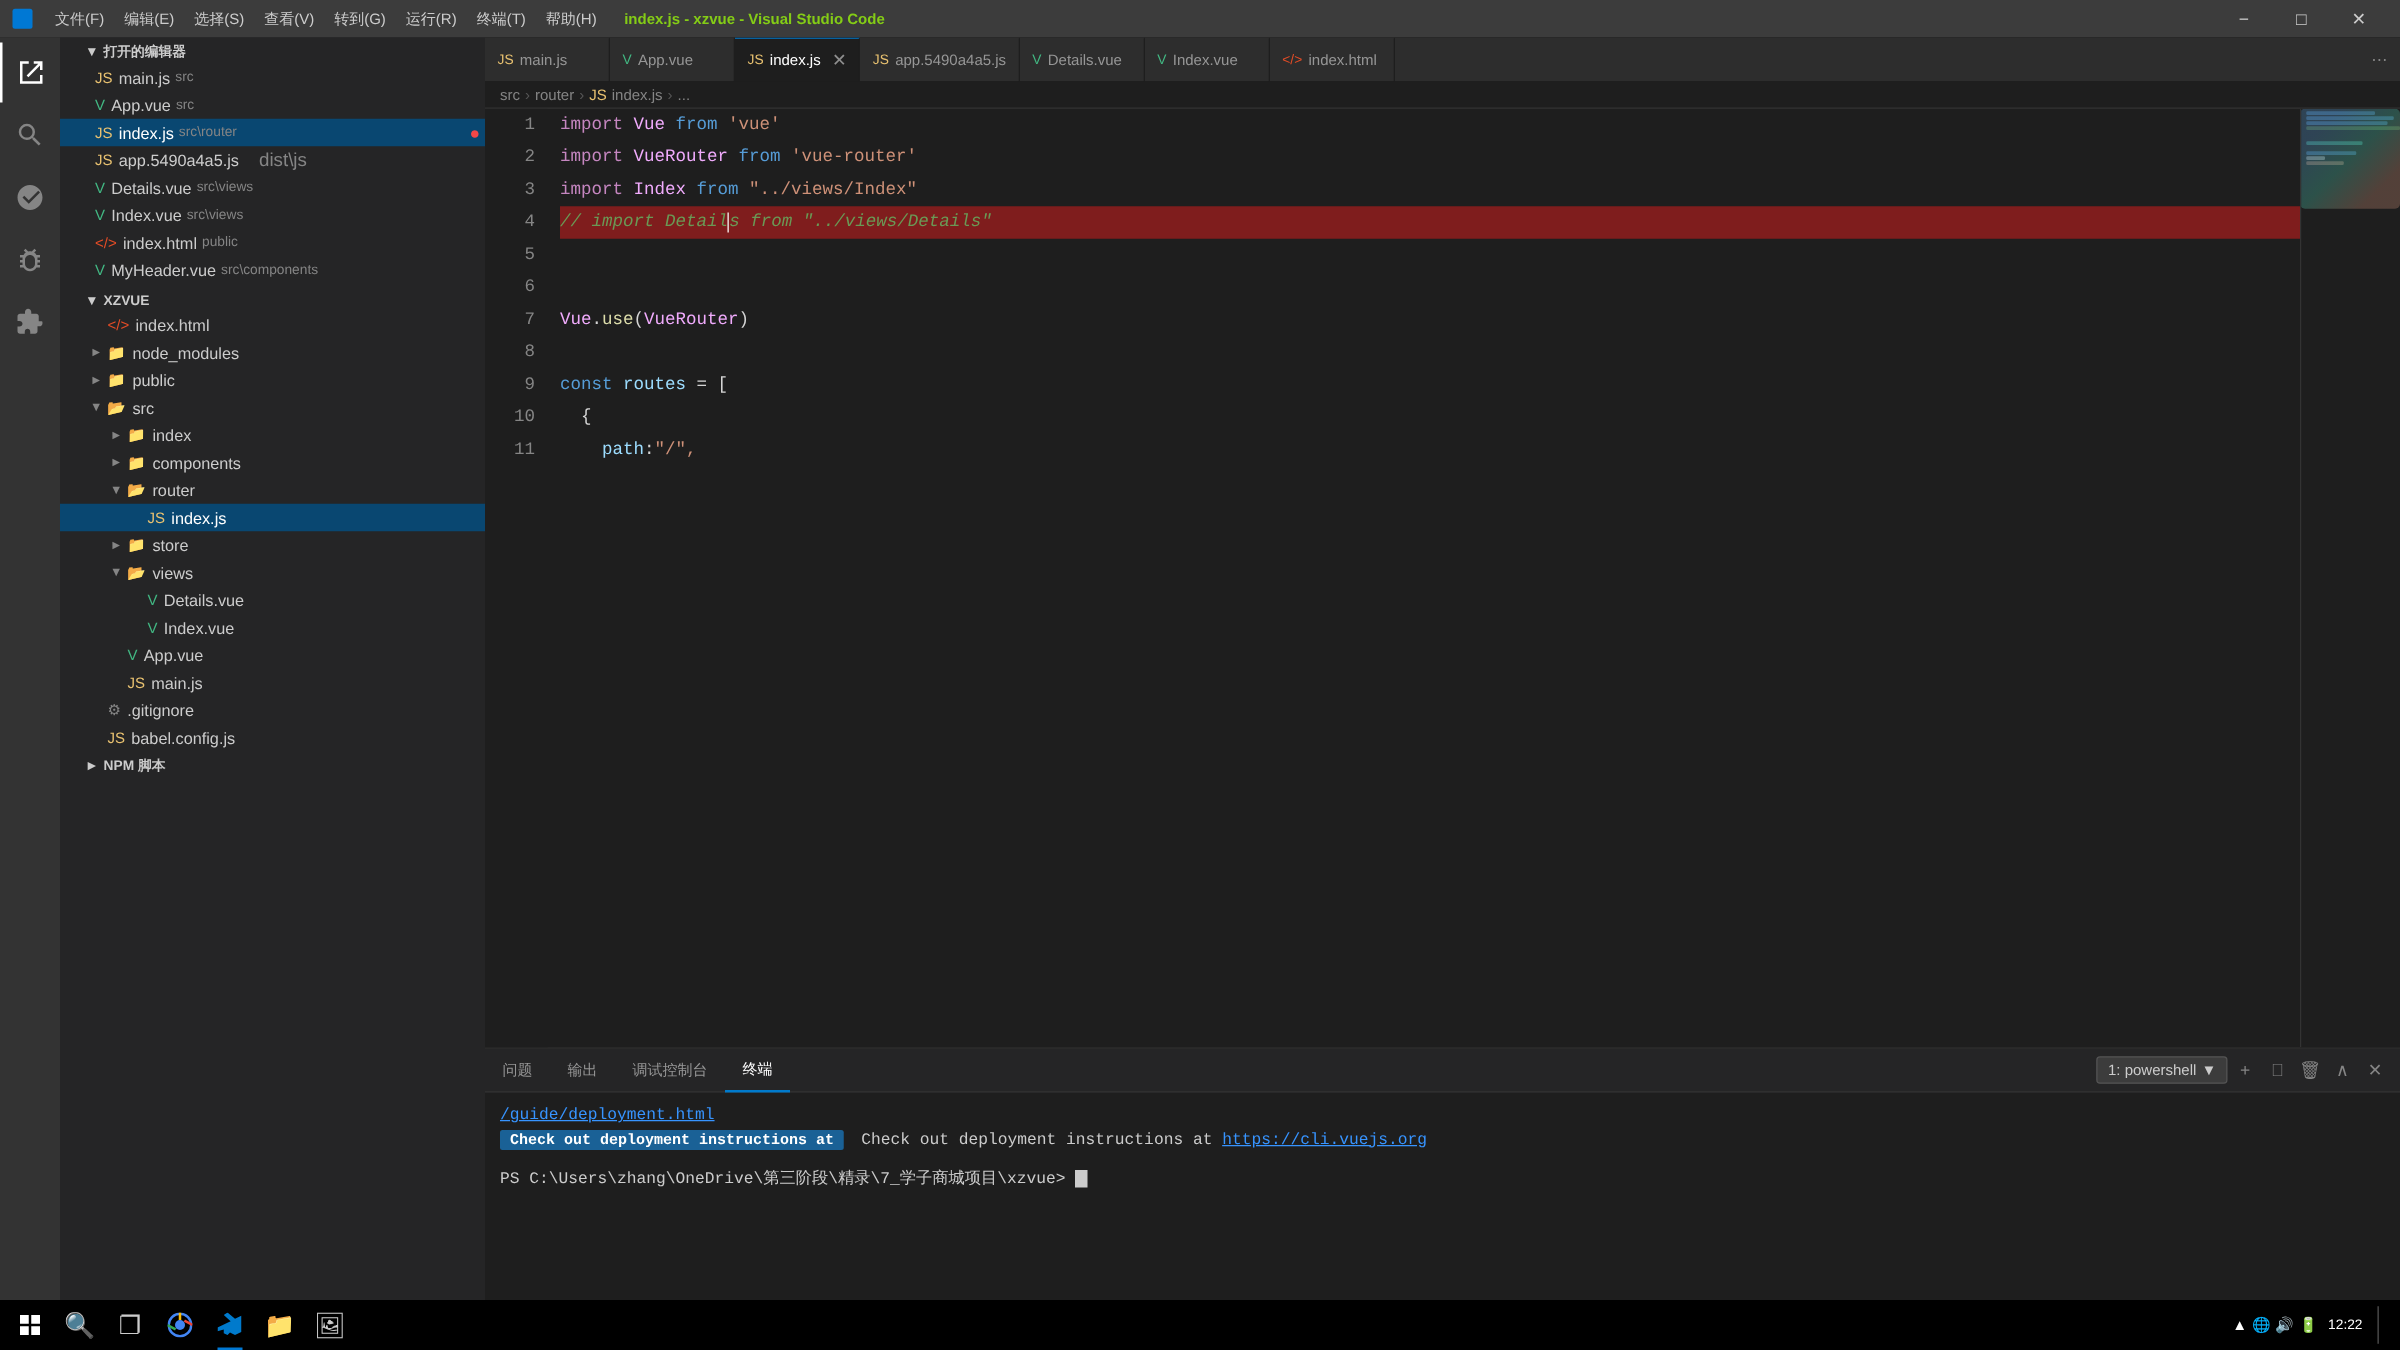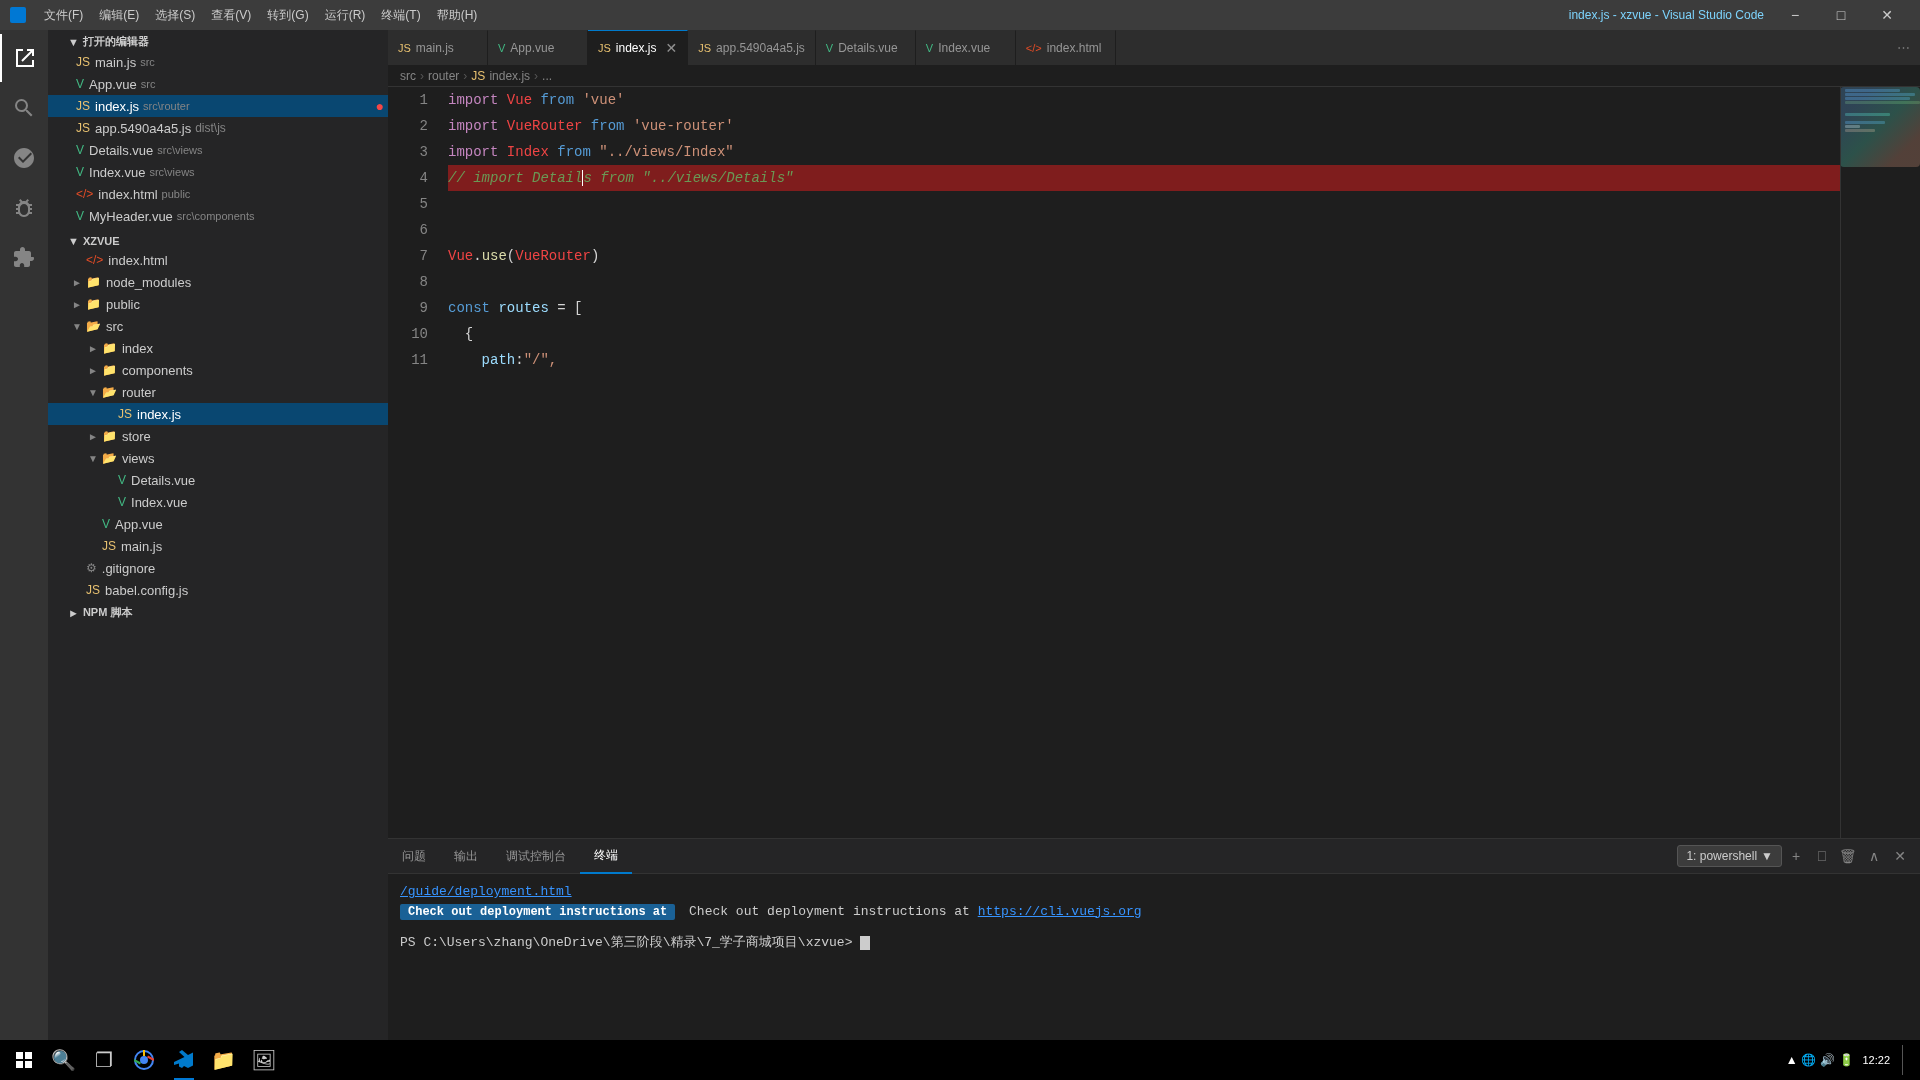--- a/index.html
+++ b/index.html
@@ -30,21 +30,21 @@
       display: inline-block;
       border-radius: 2px;
       margin-right: 4px;
     }
     .titlebar-menus { display: flex; gap: 4px; margin-right: 8px; }
     .titlebar-menus span {
       padding: 2px 6px;
       cursor: pointer;
       border-radius: 3px;
     }
-    .titlebar-title { flex: 1; text-align: right; color: #7dd3fc; }
+    .titlebar-title { flex: 1; text-align: left; color: #84cc16; font-weight: bold; }
     .titlebar-controls { display: flex; gap: 0; }
     .titlebar-controls .ctrl-btn {
       width: 46px; height: 30px;
       display: flex; align-items: center; justify-content: center;
       cursor: pointer; font-size: 14px;
     }
 
     
     .activity-bar {
       width: 48px;
@@ -207,21 +207,21 @@
     .code-line.highlighted-line {
       background: #7f1d1d;
     }
 
     
     .kw { color: #569cd6; }
     .id { color: #9cdcfe; }
     .str { color: #ce9178; }
     .comment { color: #6a9955; font-style: italic; }
     .fn { color: #dcdcaa; }
-    .type { color: #ef4444; }
+    .type { color: #f0abfc; }
     .import-kw { color: #c586c0; }
     .cursor-pos { background: #fff; width: 1px; display: inline-block; height: 16px; animation: blink 1s infinite; }
     @keyframes blink { 0%,100%{opacity:1} 50%{opacity:0} }
 
     
     .minimap {
       width: 80px;
       background: #1e1e1e;
       border-left: 1px solid #333;
       position: relative;
@@ -452,21 +452,21 @@
       </div>
       <div class="tree-item" style="padding-left: 28px; background:#094771;">
         <span class="file-icon" style="color:#e8c170;">JS</span>
         <span style="color:#fff;">index.js</span>
         <span style="margin-left:4px; font-size:11px; color:#858585;">src\router</span>
         <span style="margin-left:auto; color:#f44747; font-size:14px; padding-right:4px;">●</span>
       </div>
       <div class="tree-item" style="padding-left: 28px;">
         <span class="file-icon" style="color:#e8c170;">JS</span>
         <span>app.5490a4a5.js</span>
-        <span style="margin-left:4px; font-size:12px; color:#858585;">dist\js</span>
+        <span style="margin-left:16px; font-size:15px; color:#858585;">dist\js</span>
       </div>
       <div class="tree-item" style="padding-left: 28px;">
         <span class="file-icon" style="color:#42b883;">V</span>
         <span>Details.vue</span>
         <span style="margin-left:4px; font-size:11px; color:#858585;">src\views</span>
       </div>
       <div class="tree-item" style="padding-left: 28px;">
         <span class="file-icon" style="color:#42b883;">V</span>
         <span>Index.vue</span>
         <span style="margin-left:4px; font-size:11px; color:#858585;">src\views</span>

